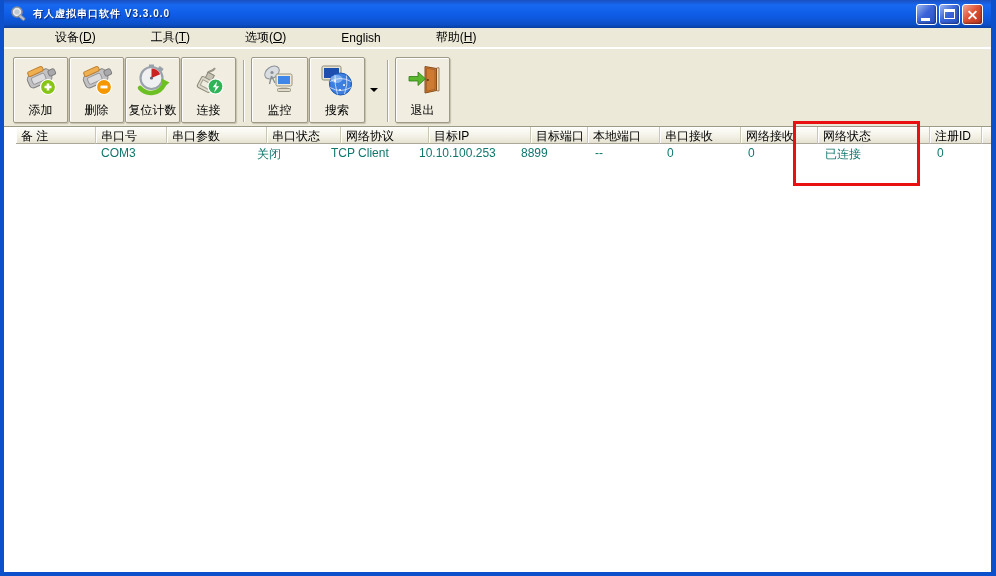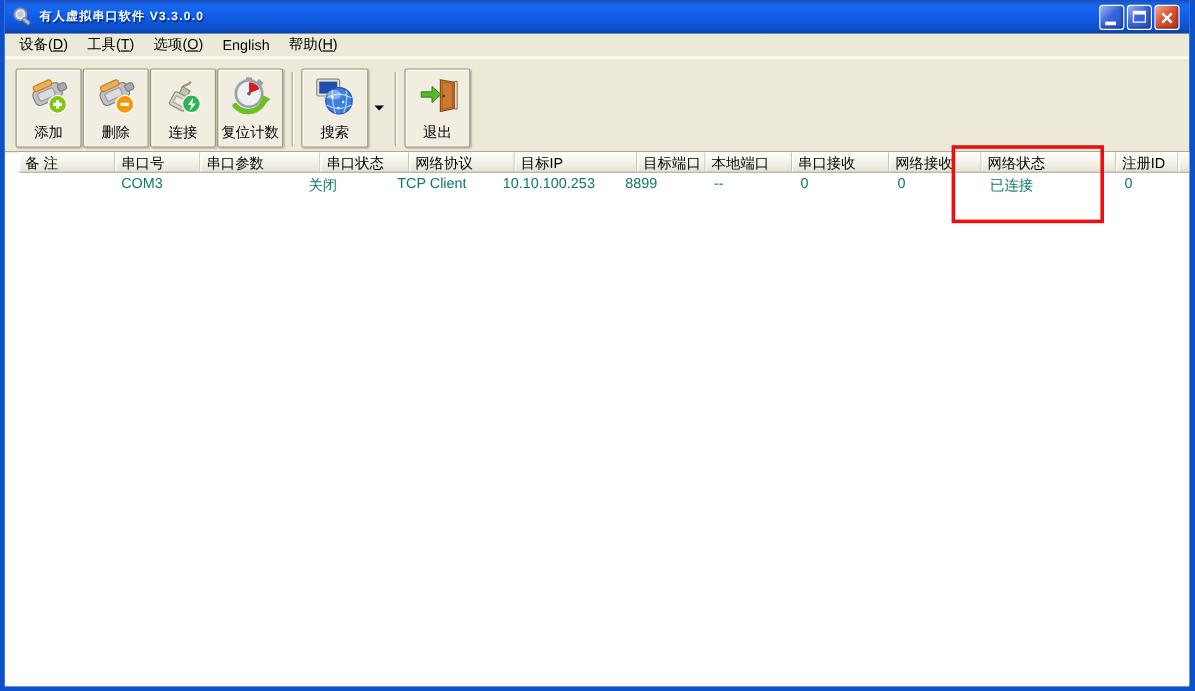--- a/index.html
+++ b/index.html
@@ -29,21 +29,21 @@
   .winbtn.close { background:linear-gradient(135deg,#f2a892 0%,#de5336 45%,#b83318 100%); }
   .glyph-min { position:absolute; left:4px; bottom:3px; width:9px; height:3px; background:#fff; }
   .glyph-max { position:absolute; left:4px; top:4px; width:11px; height:10px; border:1px solid #fff; border-top-width:3px; }
   .glyph-x1,.glyph-x2 { position:absolute; left:4px; top:9px; width:11px; height:2px; background:#fff; }
   .glyph-x1 { transform:rotate(45deg); } .glyph-x2 { transform:rotate(-45deg); }
   
   .menubar {
     height:20px; background:#ece9d8; display:flex; align-items:center; padding-left:4px;
     font-size:12px; border-bottom:1px solid #fff;
   }
-  .menu-item { padding:2px 8px; white-space:nowrap; cursor:default; }
+  .menu-item { padding:2px 8px; white-space:nowrap; cursor:default;margin-left:39px; }
   .menu-item .key { text-decoration:underline; }
   
   .toolbar {
     height:79px; background:#ece9d8; border-top:1px solid #fff; border-bottom:1px solid #9d9a86;
     display:flex; align-items:center; padding:5px 0 0 9px;
   }
   .tbtn {
     width:55px; height:66px; margin-right:1px; display:flex; flex-direction:column; align-items:center;
     background:#f1eee1; border:1px solid #9e9a87; border-radius:2px;
     box-shadow:inset 1px 1px 0 #fff, 1px 1px 1px rgba(120,115,90,.35); cursor:default;
@@ -136,50 +136,64 @@
           <circle cx="24" cy="24" r="7.5" fill="#f59700" stroke="#ffffff" stroke-width="1.2"></circle>
           <path d="M20.5 24h7" stroke="#fff" stroke-width="2.8"></path>
         </svg>
       </span>
       <span class="lbl">删除</span>
     </div>
 
     <div class="tbtn">
       <span class="icon">
         <svg width="34" height="34" viewBox="0 0 34 34">
+          <rect x="13" y="1.5" width="5" height="4" fill="#98a0a8"></rect>
+          <rect x="22.5" y="3.5" width="5" height="3" transform="rotate(40 24 5)" fill="#98a0a8"></rect>
+          <circle cx="15.5" cy="15" r="11" fill="#eef0f2" stroke="#9aa2ac" stroke-width="2.2"></circle>
+          <path d="M15.5 15 L15.5 5.5 A9.5 9.5 0 0 1 24.2 11.2 Z" fill="#cc2222"></path>
+          <circle cx="15.5" cy="15" r="1.6" fill="#667"></circle>
+          <path d="M4 25 A 14.5 14.5 0 0 0 28 21.5" fill="none" stroke="#6cc024" stroke-width="4.5" stroke-linecap="round"></path>
+          <polygon points="25.5,15.5 33.5,19.5 26.5,25.5" fill="#6cc024"></polygon>
+        </svg>
+      </span>
+      <span class="lbl">复位计数</span>
+    </div>
+
+    <div class="tbtn">
+      <span class="icon">
+        <svg width="34" height="34" viewBox="0 0 34 34">
           <g transform="rotate(28 16 16)">
             <path d="M17 3 C17 8 13 7 13 11" fill="none" stroke="#9a9788" stroke-width="2"></path>
             <rect x="13" y="10" width="7" height="7" fill="#c5c2b4" stroke="#8a8878"></rect>
             <rect x="9.5" y="16" width="14" height="12" rx="2" fill="#ddd9cb" stroke="#8a8878"></rect>
             <rect x="12" y="19" width="9" height="6" fill="#efece0" stroke="#a5a292"></rect>
           </g>
           <circle cx="23.5" cy="23.5" r="7.5" fill="#2fb457" stroke="#fff" stroke-width="1.2"></circle>
           <path d="M25 18.5 l-4.2 5.8 h2.9 l-1.7 5.2 5.2-6.3 h-3 z" fill="#fff"></path>
         </svg>
       </span>
       <span class="lbl">连接</span>
     </div>
 
-    <div class="tbtn">
-      <span class="icon">
-        <svg width="34" height="34" viewBox="0 0 34 34">
-          <rect x="13" y="1.5" width="5" height="4" fill="#98a0a8"></rect>
-          <rect x="22.5" y="3.5" width="5" height="3" transform="rotate(40 24 5)" fill="#98a0a8"></rect>
-          <circle cx="15.5" cy="15" r="11" fill="#eef0f2" stroke="#9aa2ac" stroke-width="2.2"></circle>
-          <path d="M15.5 15 L15.5 5.5 A9.5 9.5 0 0 1 24.2 11.2 Z" fill="#cc2222"></path>
-          <circle cx="15.5" cy="15" r="1.6" fill="#667"></circle>
-          <path d="M4 25 A 14.5 14.5 0 0 0 28 21.5" fill="none" stroke="#6cc024" stroke-width="4.5" stroke-linecap="round"></path>
-          <polygon points="25.5,15.5 33.5,19.5 26.5,25.5" fill="#6cc024"></polygon>
-        </svg>
-      </span>
-      <span class="lbl">复位计数</span>
-    </div>
-
     <div class="tsep"></div>
 
+    <div class="tbtn" style="width:57px">
+      <span class="icon">
+        <svg width="34" height="34" viewBox="0 0 34 34">
+          <ellipse cx="9" cy="9.5" rx="8" ry="5.5" transform="rotate(-35 9 9.5)" fill="#d9dde2" stroke="#8b9097"></ellipse>
+          <circle cx="9" cy="9.5" r="1.6" fill="#8b9097"></circle>
+          <path d="M8.5 13 L6.5 21 M8.5 13 L12 20" stroke="#8b9097" stroke-width="1.4" fill="none"></path>
+          <rect x="13" y="11" width="16" height="12" rx="1.5" fill="#efeada" stroke="#97927f"></rect>
+          <rect x="15" y="13" width="12" height="8" fill="#3f86e8"></rect>
+          <rect x="17.5" y="23" width="7" height="2.5" fill="#cfcaba"></rect>
+          <rect x="14.5" y="25.5" width="13" height="3" rx="1" fill="#dfdacc" stroke="#97927f"></rect>
+        </svg>
+      </span>
+      <span class="lbl">监控</span>
+    </div>
 
     <div class="tbtn" style="width:56px">
       <span class="icon">
         <svg width="34" height="34" viewBox="0 0 34 34">
           <rect x="2" y="3" width="19" height="14" rx="1.5" fill="#e8e4d4" stroke="#8f8a76"></rect>
           <rect x="4" y="5" width="15" height="10" fill="#1f4fae"></rect>
           <rect x="8.5" y="17" width="6" height="2.2" fill="#c8c3b2"></rect>
           <circle cx="20.5" cy="21" r="11" fill="#3d7fe0" stroke="#1c55b0"></circle>
           <ellipse cx="16.5" cy="16" rx="6" ry="4" fill="#9ec4f5" opacity="0.7"></ellipse>
           <path d="M10 18.5 Q20.5 12.5 31 18.5 M10 24.5 Q20.5 30.5 31 24.5 M15 11.8 Q14.5 22 17.5 31.6 M26.5 12.5 Q28 22 24.5 31" stroke="rgba(255,255,255,0.65)" fill="none"></path>

